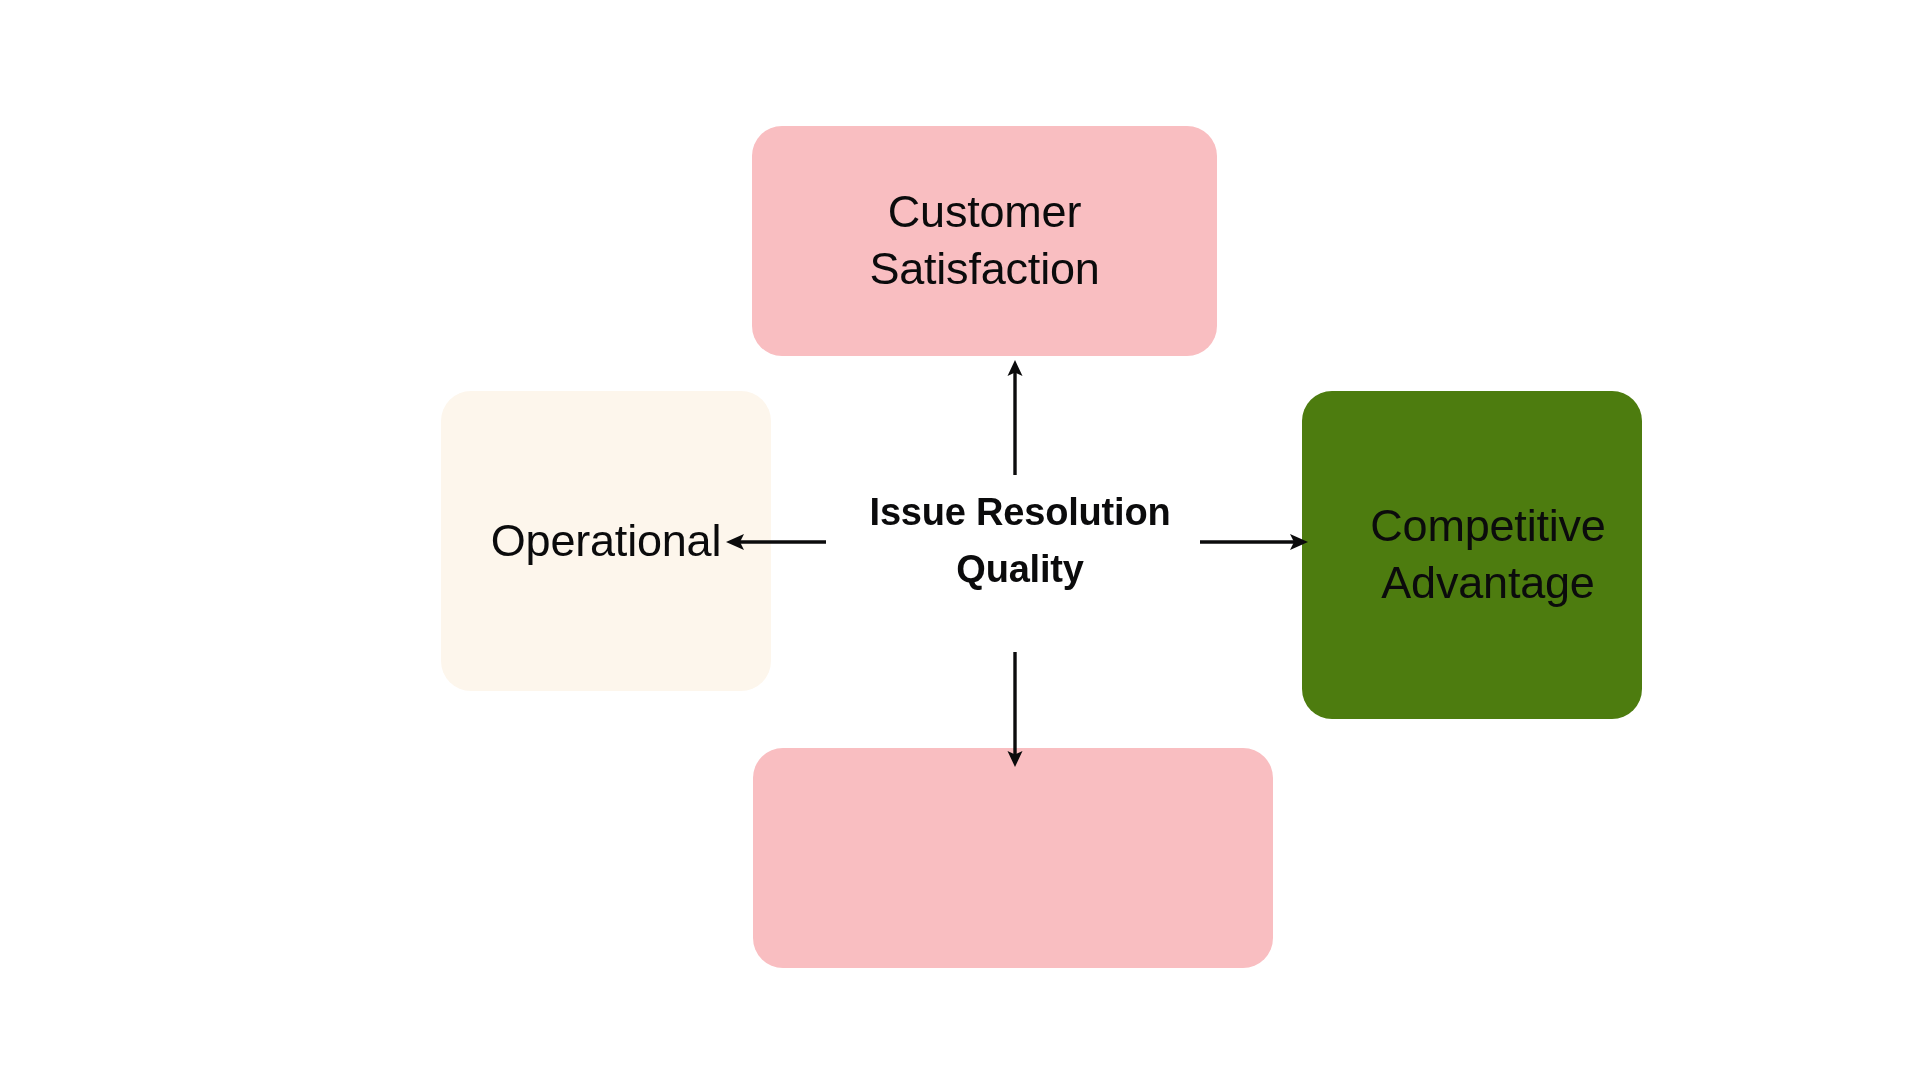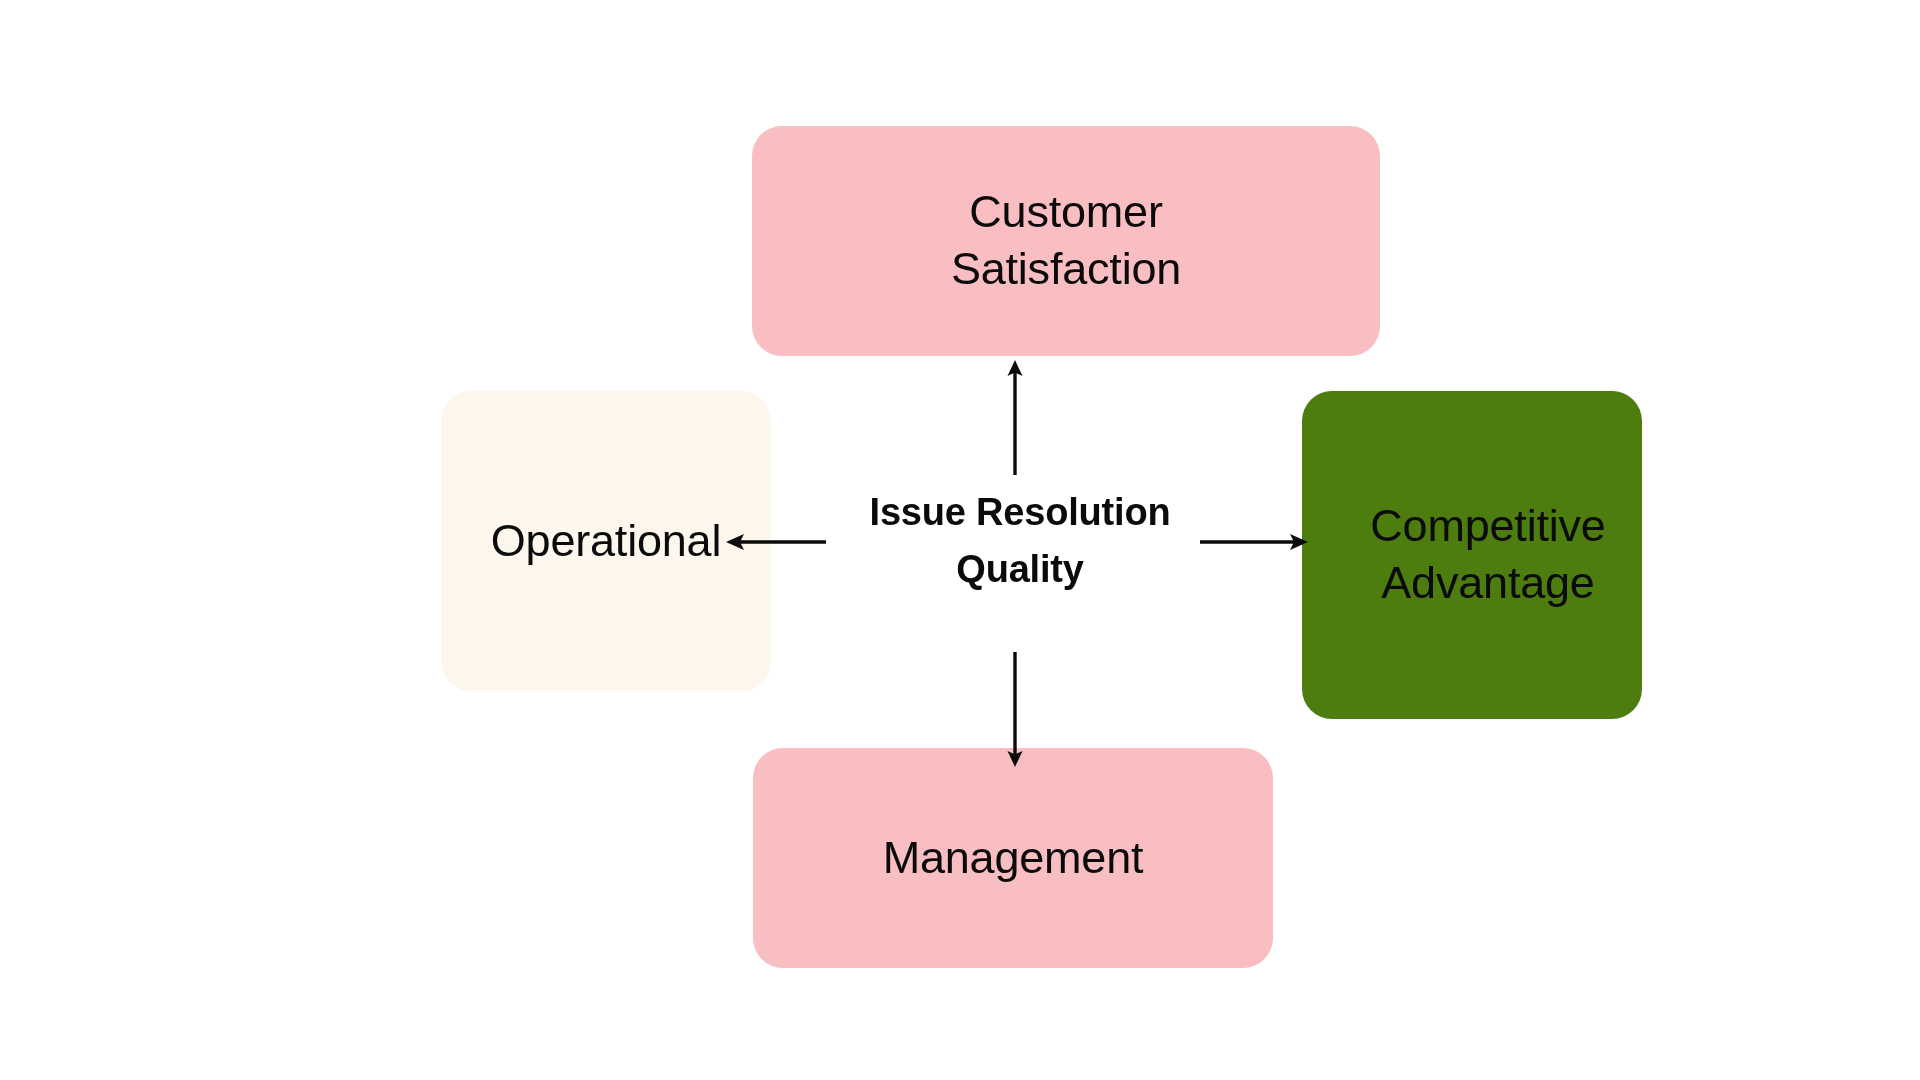--- a/index.html
+++ b/index.html
@@ -43,21 +43,21 @@
 
   .node .node-line {
     display: block;
     white-space: nowrap;
   }
 
   
   #node-customer-satisfaction {
     left: 752px;
     top: 126px;
-    width: 628px;
+    width: 465px;
     height: 230px;
     background: #F9BEC1;
   }
 
   
   #node-reputation-management {
     left: 753px;
     top: 748px;
     width: 520px;
     height: 220px;
@@ -138,21 +138,20 @@
   <div class="node" id="node-operational-efficiency">
     <span class="node-line">Operational</span>
   </div>
 
   <div class="node" id="node-competitive-advantage">
     <span class="node-line">Competitive</span>
     <span class="node-line">Advantage</span>
   </div>
 
   <div class="node" id="node-reputation-management">
-    <span class="node-line">Management</span>
   </div>
 
   <div id="center-node">
     <span class="node-line">Issue Resolution</span>
     <span class="node-line">Quality</span>
   </div>
 
   <svg class="arrow-svg" id="arrow-up" viewBox="0 0 60 115" aria-hidden="true">
     <line class="arrow-path" x1="30" y1="115" x2="30" y2="12"></line>
     <polygon class="arrow-head" points="30,0 22.5,16 30,12.5 37.5,16"></polygon>

